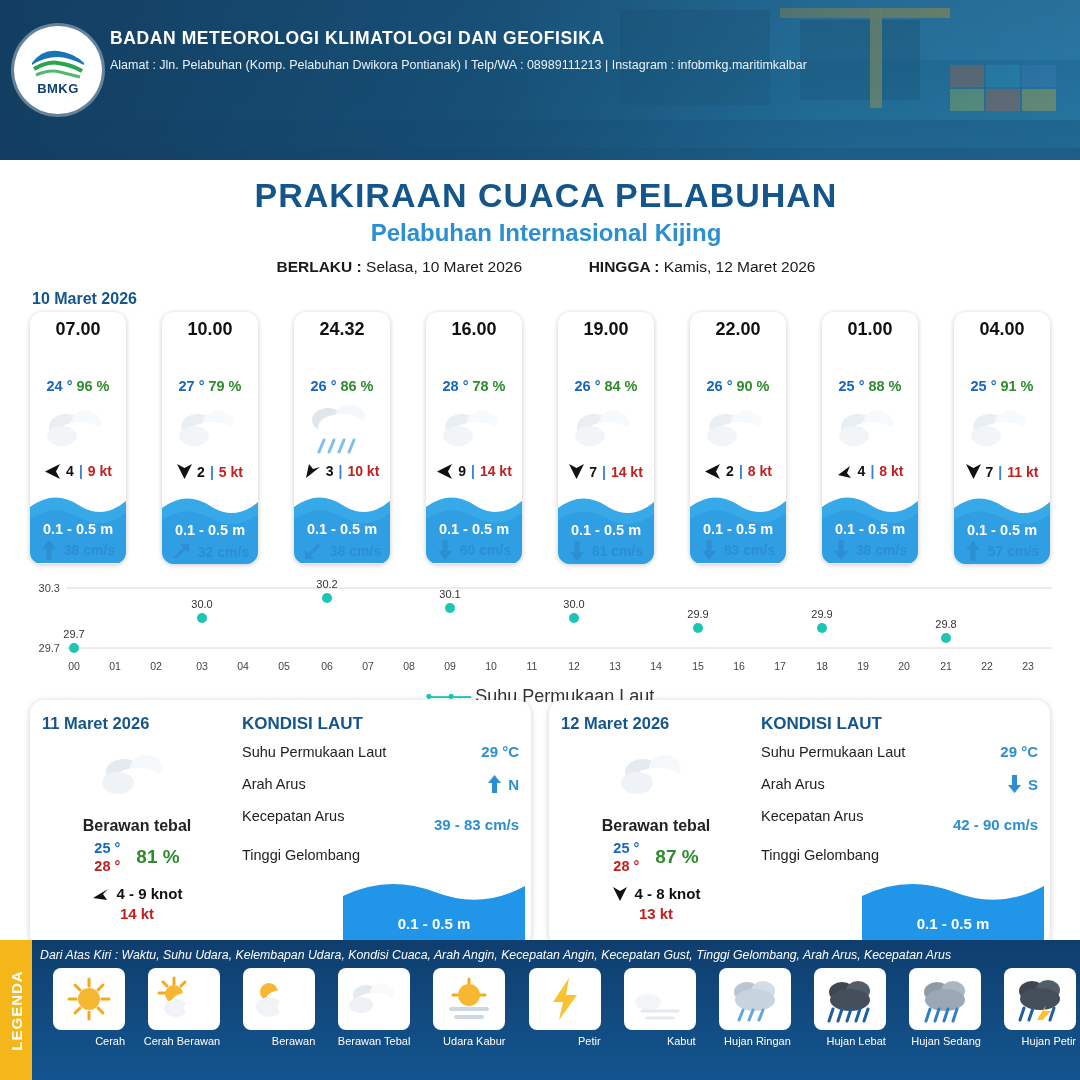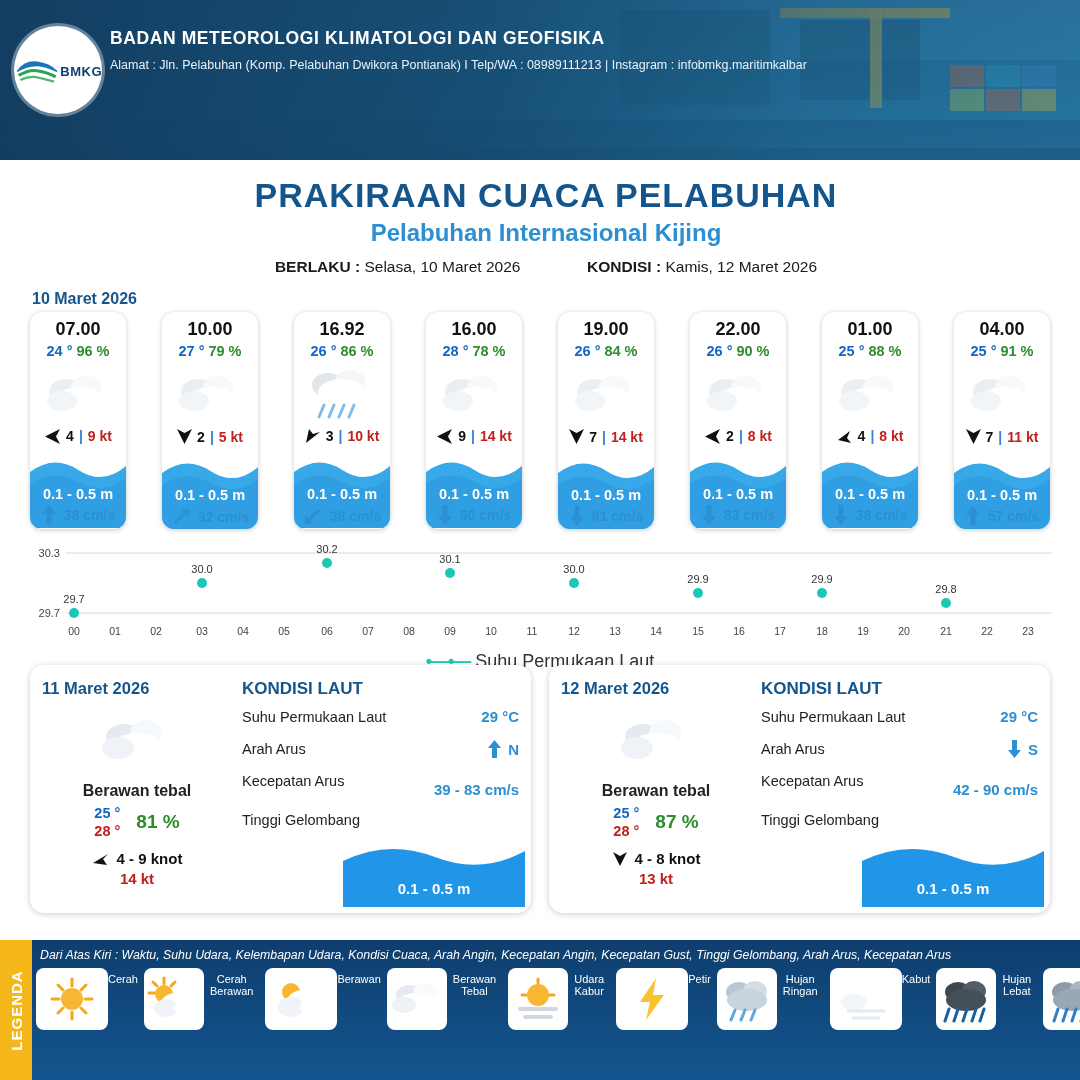--- a/index.html
+++ b/index.html
@@ -21,21 +21,21 @@
   }
   .header .bgshapes { position:absolute; inset:0; opacity:.55; }
   .header .overlay {
     position:absolute; inset:0;
     background:linear-gradient(90deg, rgba(18,60,95,.97) 0%, rgba(20,72,110,.85) 45%, rgba(25,90,130,.45) 75%, rgba(25,90,130,.15) 100%);
   }
   .logo {
     position:absolute; left:14px; top:26px;
     width:88px; height:88px; border-radius:50%;
     background:#ffffff;
-    display:flex; flex-direction:row; align-items:center; justify-content:center;
+    display:flex; flex-direction:column; align-items:center; justify-content:center;
     box-shadow:0 0 0 3px rgba(255,255,255,.35);
   }
   .logo .lg-txt { font-size:13px; font-weight:bold; color:#0f3f72; letter-spacing:.5px; margin-top:2px;}
   .head-text { position:absolute; left:110px; top:28px; color:#fff; }
   .head-l1 { font-size:17.5px; font-weight:bold; letter-spacing:.6px; }
   .head-l2 { font-size:27px; font-weight:bold; margin-top:3px; letter-spacing:.2px; }
   .head-l3 { font-size:12.5px; margin-top:9px; color:#e8f2fa; }
 
   
   .title-wrap { text-align:center; margin-top:16px;padding-left:12px; }
@@ -51,21 +51,21 @@
   
   .cards {
     display:flex; gap:10px; padding:0 30px; justify-content:space-between;
   }
   .card {
     width:96px; background:#fff; border-radius:12px;
     box-shadow:0 1px 5px rgba(0,0,0,.22);
     overflow:hidden; position:relative;
   }
   .c-time { text-align:center; font-size:18px; font-weight:bold; padding:7px 0 3px; color:#111; }
-  .c-row { display:flex; justify-content:center; align-items:center; gap:4px; font-size:14.5px; font-weight:bold; padding-bottom:4px;}
+  .c-row { display:flex; justify-content:center; align-items:center; gap:4px; font-size:14.5px; font-weight:bold; padding-bottom:4px;margin-top:35px;}
   .c-temp { color:#1466c0; }
   .c-hum { color:#2e8b2e; }
   .c-icon { height:62px; display:flex; align-items:center; justify-content:center; }
   .c-wind { display:flex; align-items:center; justify-content:center; gap:5px; font-size:14px; font-weight:bold; padding:3px 0 6px;}
   .c-wind .sp { color:#111; }
   .c-wind .bar { color:#3b7fd6; }
   .c-wind .gust { color:#c02020; }
   .wave-area { position:relative; height:78px; background:#ffffff; }
   .wave-svg { position:absolute; left:0; top:0; width:100%; height:78px; }
   .wave-txt {
@@ -119,21 +119,21 @@
     display:flex; align-items:center; justify-content:center;
   }
   .legend .side span {
     transform:rotate(-90deg); white-space:nowrap; letter-spacing:1px; color:#fff;
   }
   .legend .note {
     position:absolute; left:40px; top:8px; right:8px;
     color:#fff; font-size:12.3px; font-style:italic;
   }
   .legend .items { position:absolute; left:36px; top:28px; right:4px; display:flex; gap:6px;}
-  .leg-item { flex:1; display:flex; flex-direction:row; align-items:flex-start; }
+  .leg-item { flex:1; display:flex; flex-direction:column; align-items:flex-end; }
   .leg-icon {
     width:72px; height:62px; background:#fff; border-radius:8px;
     display:flex; align-items:center; justify-content:center;
   }
   .leg-lbl { color:#fff; font-size:11px; margin-top:5px; text-align:center; }
 </style>
 </head>
 <body>
 
 <div class="header">
@@ -172,21 +172,21 @@
   </div>
 </div>
 
 <div class="title-wrap">
   <div class="title-1">PRAKIRAAN CUACA PELABUHAN</div>
   <div class="title-2">Pelabuhan Internasional Kijing</div>
   <div class="validity">
     <span class="lbl">BERLAKU :</span>
     <span>Selasa, 10 Maret 2026</span>
     <span class="sep"></span>
-    <span class="lbl">KONDISI :</span>
+    <span class="lbl">HINGGA :</span>
     <span>Kamis, 12 Maret 2026</span>
   </div>
 </div>
 
 <div class="date-row">10 Maret 2026</div>
 
 <div class="cards">
 
   <div class="card">
     <div class="c-time">07.00</div>
@@ -256,21 +256,21 @@
       <div class="cur-row">
         <svg width="20" height="20" viewBox="0 0 20 20">
             <path d="M18 2 L18 11 L14.6 7.6 L5 17.2 L2.8 15 L12.4 5.4 L9 2 Z" fill="#2b8fd1"></path>
           </svg>
         <span>32 cm/s</span>
       </div>
     </div>
   </div>
 
   <div class="card">
-    <div class="c-time">16.92</div>
+    <div class="c-time">24.32</div>
     <div class="c-row">
       <span class="c-temp">26 °</span>
       <span class="c-hum">86 %</span>
     </div>
     <div class="c-icon">
       <svg width="84" height="58" viewBox="0 0 84 58">
         <ellipse cx="28" cy="20" rx="16" ry="12" fill="#dfe6ec"></ellipse>
         <ellipse cx="50" cy="17" rx="15" ry="12" fill="#f3f7fa"></ellipse>
         <ellipse cx="42" cy="27" rx="24" ry="13" fill="#ffffff"></ellipse>
         <g stroke="#7fbfe8" stroke-width="3" stroke-linecap="round">
@@ -770,45 +770,45 @@
         <svg width="40" height="48" viewBox="0 0 40 48">
             <polygon points="24,3 8,27 18,27 14,45 32,20 21,20" fill="#f9c22e"></polygon>
           </svg>
       </div>
       <div class="leg-lbl">Petir</div>
     </div>
 
     <div class="leg-item">
       <div class="leg-icon">
         <svg width="60" height="48" viewBox="0 0 60 48">
+            <ellipse cx="30" cy="22" rx="21" ry="12" fill="#ffffff"></ellipse>
+            <ellipse cx="18" cy="27" rx="13" ry="8" fill="#f3f6f9"></ellipse>
+            <g stroke="#e3e9ee" stroke-width="3" stroke-linecap="round">
+              <line x1="12" y1="36" x2="48" y2="36"></line>
+              <line x1="17" y1="43" x2="43" y2="43"></line>
+            </g>
+          </svg>
+      </div>
+      <div class="leg-lbl">Kabut</div>
+    </div>
+
+    <div class="leg-item">
+      <div class="leg-icon">
+        <svg width="60" height="48" viewBox="0 0 60 48">
             <ellipse cx="22" cy="17" rx="13" ry="10" fill="#b9c6d2"></ellipse>
             <ellipse cx="38" cy="16" rx="12" ry="10" fill="#d3dde5"></ellipse>
             <ellipse cx="30" cy="25" rx="20" ry="11" fill="#c7d3dd"></ellipse>
             <g stroke="#5fa8dd" stroke-width="3" stroke-linecap="round">
               <line x1="18" y1="35" x2="14" y2="45"></line>
               <line x1="28" y1="35" x2="24" y2="45"></line>
               <line x1="38" y1="35" x2="34" y2="45"></line>
             </g>
           </svg>
       </div>
       <div class="leg-lbl">Hujan Ringan</div>
-    </div>
-
-    <div class="leg-item">
-      <div class="leg-icon">
-        <svg width="60" height="48" viewBox="0 0 60 48">
-            <ellipse cx="30" cy="22" rx="21" ry="12" fill="#ffffff"></ellipse>
-            <ellipse cx="18" cy="27" rx="13" ry="8" fill="#f3f6f9"></ellipse>
-            <g stroke="#e3e9ee" stroke-width="3" stroke-linecap="round">
-              <line x1="12" y1="36" x2="48" y2="36"></line>
-              <line x1="17" y1="43" x2="43" y2="43"></line>
-            </g>
-          </svg>
-      </div>
-      <div class="leg-lbl">Kabut</div>
     </div>
 
     <div class="leg-item">
       <div class="leg-icon">
         <svg width="60" height="48" viewBox="0 0 60 48">
             <ellipse cx="22" cy="17" rx="13" ry="10" fill="#3e4750"></ellipse>
             <ellipse cx="38" cy="16" rx="12" ry="10" fill="#525d67"></ellipse>
             <ellipse cx="30" cy="25" rx="20" ry="11" fill="#454f59"></ellipse>
             <g stroke="#1f5f9e" stroke-width="3" stroke-linecap="round">
               <line x1="13" y1="34" x2="9" y2="46"></line>

